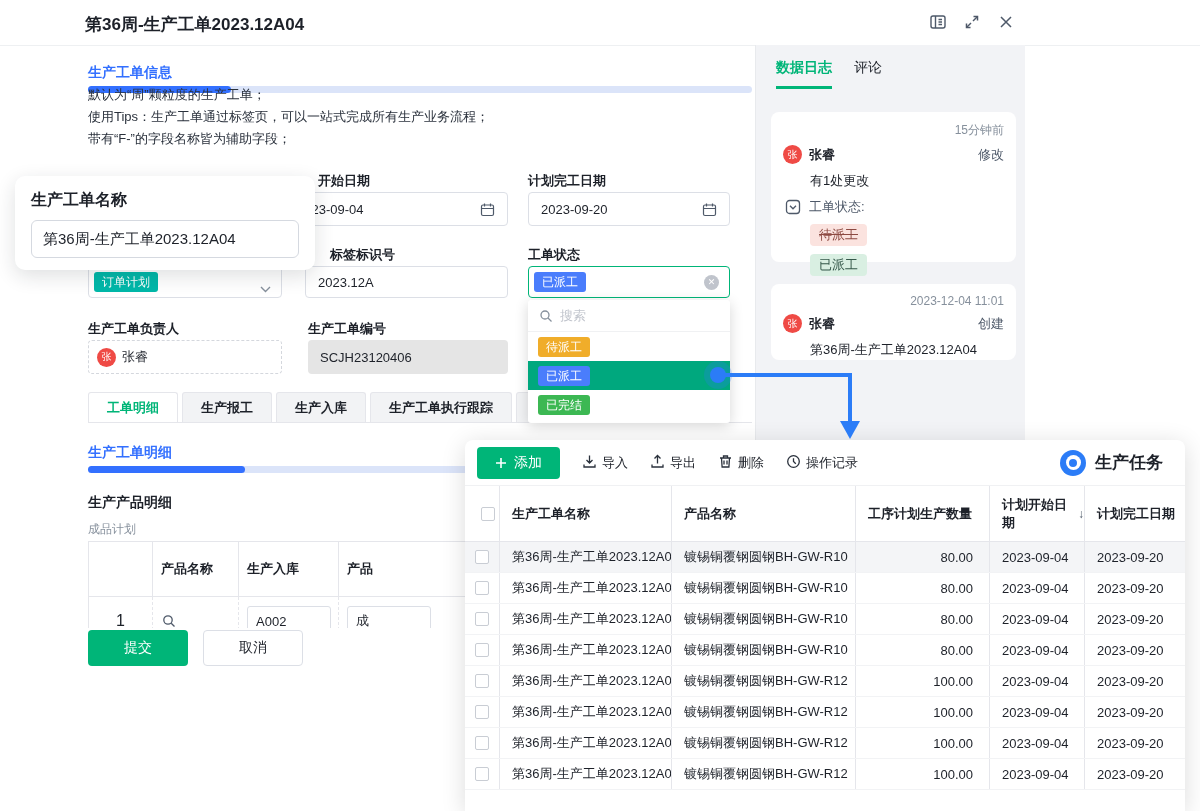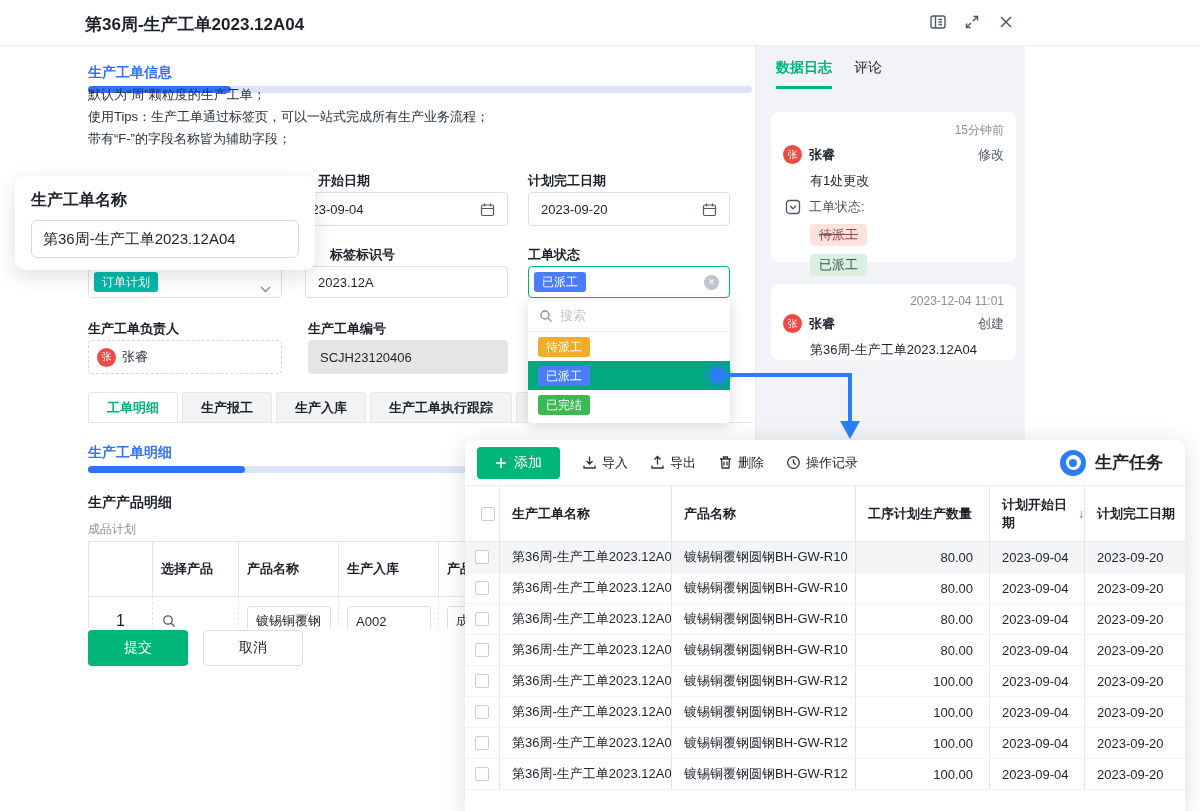--- a/index.html
+++ b/index.html
@@ -112,21 +112,21 @@
   
   .connector { position:absolute; left:700px; top:355px; z-index:60; pointer-events:none; }
 
   
   .task-card { position:absolute; left:465px; top:440px; width:720px; height:371px; background:#fff;
     border-radius:8px 8px 0 0; box-shadow:0 4px 24px rgba(0,0,0,.14); z-index:50; }
   .task-toolbar { height:46px; display:flex; align-items:center; padding:0 22px 0 12px; gap:22px;
     border-bottom:1px solid #f0f1f3; }
   .add-btn { height:32px; padding:0 18px; background:var(--brand-green); color:#fff; border-radius:4px;
     font-size:14px; display:flex; align-items:center; gap:7px; cursor:pointer; }
-  .tb-item { display:flex; align-items:center; gap:5px; font-size:13px; color:#1d2129; cursor:pointer; }
+  .tb-item { display:flex; gap:5px; font-size:13px; color:#1d2129; cursor:pointer; }
   .tb-item .tb-icn { width:15px; height:15px; color:#2a313c; }
   .task-brand { margin-left:auto; display:flex; align-items:center; gap:9px; }
   .logo { width:26px; height:26px; border-radius:50%; background:var(--logo-blue);
     display:flex; align-items:center; justify-content:center; }
   .logo .ring { width:15px; height:15px; border-radius:50%; background:#fff;
     display:flex; align-items:center; justify-content:center; }
   .logo .dot { width:8px; height:8px; border-radius:50%; background:var(--logo-blue); }
   .brand-name { font-size:17px; font-weight:700; }
   .t-grid { width:720px; }
   .t-head, .t-row { display:grid; grid-template-columns:35px 172px 184px 134px 95px 100px; }
@@ -241,39 +241,35 @@
   <div class="sec-title" style="left:88px;top:444px">生产工单明细</div>
   <div class="sec-bar" style="left:88px;top:466px;width:664px">
       <div class="fill" style="width:157px"></div>
     </div>
   <div class="sub-title">生产产品明细</div>
   <div class="caption">成品计划</div>
 
   <div class="mini-table">
     <div class="mini-head">
       <div></div>
-      <div>选择产品</div>
       <div>产品名称</div>
       <div>生产入库</div>
       <div>产品</div>
     </div>
     <div class="mini-row">
       <div style="justify-content:center;padding-left:0">1</div>
       <div>
           <span class="m-icn">
         <svg viewBox="0 0 16 16" fill="none" stroke="currentColor" stroke-width="1.3">
               <circle cx="7" cy="7" r="4.2"></circle>
               <path d="M10.2 10.2L13.5 13.5"></path>
             </svg>
       </span>
         </div>
       <div>
-          <span class="mini-input">镀锡铜覆钢</span>
-        </div>
-      <div>
           <span class="mini-input">A002</span>
         </div>
       <div>
           <span class="mini-input">成</span>
         </div>
     </div>
   </div>
 
   <div class="btn primary">提交</div>
   <div class="btn plain">取消</div>

